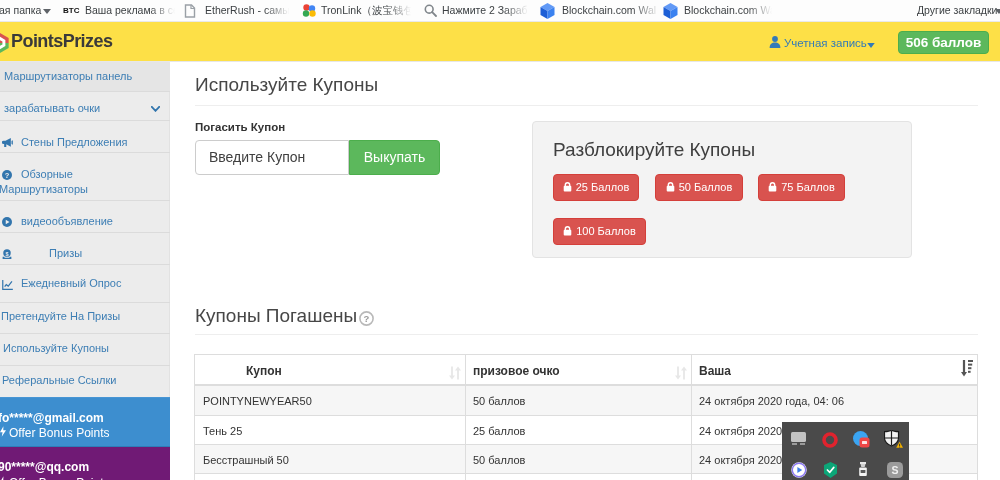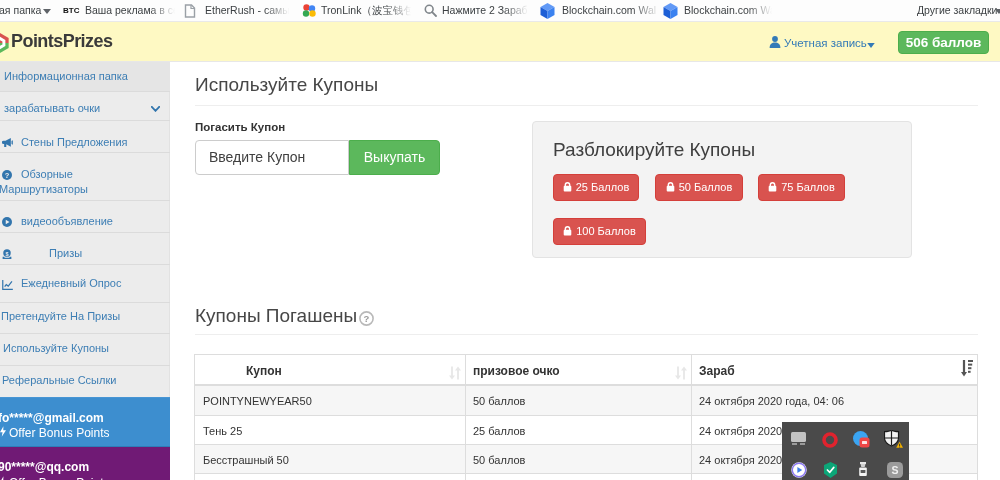--- a/index.html
+++ b/index.html
@@ -10,21 +10,21 @@
 
 
 #bookbar { left:0; top:0; width:1000px; height:22px; background:#fdfdfd;
   border-bottom:1px solid #e9e9e9; }
 .bk { position:absolute; top:0; height:21px; line-height:21px; font-size:10.5px;
   color:#3c4043; white-space:nowrap; }
 .fade { -webkit-mask-image:linear-gradient(to right,#000 70%,transparent 98%);
   mask-image:linear-gradient(to right,#000 70%,transparent 98%); overflow:hidden; }
 
 
-#hdr { left:0; top:22px; width:1000px; height:40px; background:#fef9c3;
+#hdr { left:0; top:22px; width:1000px; height:40px; background:#fde047;
   border-bottom:1px solid #e7e7e7; }
 #logotext { position:absolute; left:11px; top:9px; font-size:18px; font-weight:bold;
   color:#3a3a3a; letter-spacing:-0.55px; }
 #acct { position:absolute; left:784px; top:15px; font-size:11.5px; color:#337ab7; }
 #ptsbtn { position:absolute; left:898px; top:9px; width:91px; height:23px;
   background:#5cb85c; border:1px solid #4cae4c; border-radius:4px; color:#fff;
   font-size:13.5px; font-weight:bold; text-align:center; line-height:21px; }
 
 
 #side { left:0; top:62px; width:170px; height:418px; background:#ececec;
@@ -125,21 +125,21 @@
       </svg>
     <div id="acct">Учетная запись</div>
     <svg style="position:absolute; left:867px; top:21px;" width="8" height="5" viewBox="0 0 9 6">
         <path d="M0 0 L9 0 L4.5 6 Z" fill="#337ab7"></path>
       </svg>
     <div id="ptsbtn">506 баллов</div>
   </div>
 
   <div class="abs" id="side">
     <div class="sitem" style="top:0; height:29px; background:#e5e5e5; border-top:none;">
-      <span style="position:absolute; left:4px; top:8px;">Информационная папка</span>
+      <span style="position:absolute; left:4px; top:8px;">Маршрутизаторы панель</span>
     </div>
     <div class="sitem" style="top:58px; height:32px;">
       <svg class="sicon" style="top:17px; width:11px; height:10px;" viewBox="0 0 16 15">
           <path d="M13 0 L5 4 L2 4 A2.3 2.3 0 0 0 2 9 L3 9 L3 13.5 L6.2 13.5 L6.2 9.5 L13 13 Z M14 4.5 L16 3.5 L16 10 L14 9 Z"></path>
         </svg>
       <span style="position:absolute; left:21px; top:15px;">Стены Предложения</span>
     </div>
     <div class="sitem" style="top:29px; height:29px;">
       <span style="position:absolute; left:4px; top:10px;">зарабатывать очки</span>
       <svg style="position:absolute; left:151px; top:14px;" width="9" height="6" viewBox="0 0 9 6">
@@ -233,21 +233,21 @@
       <circle cx="7.5" cy="7.5" r="6.6" fill="none" stroke="#b9b9b9" stroke-width="1.6"></circle>
       <text x="7.5" y="11" font-size="9.5" font-weight="bold" fill="#9a9a9a" text-anchor="middle" font-family="Liberation Sans">?</text>
     </svg>
   <div class="hr" style="top:334px;"></div>
 
   <div id="tbl">
 
     <div class="trow" style="top:0; height:32px; border:1px solid #ddd; border-bottom:2px solid #ddd; background:#fff;">
       <span class="tcell" style="left:8px; top:9px; font-weight:bold; font-size:12px;padding-left:43px;">Купон</span>
       <span class="tcell" style="left:278px; top:9px; font-weight:bold; font-size:12px;">призовое очко</span>
-      <span class="tcell" style="left:504px; top:9px; font-weight:bold; font-size:12px;">Зараб</span>
+      <span class="tcell" style="left:504px; top:9px; font-weight:bold; font-size:12px;">Ваша</span>
       <svg style="position:absolute; left:254px; top:11px;" width="12" height="14" viewBox="0 0 12 14">
           <g fill="#e7e7e7">
             <rect x="2.1" y="0.5" width="1.8" height="9.5"></rect>
             <path d="M0 9.5 L3 13.5 L6 9.5 Z"></path>
             <rect x="8.1" y="4" width="1.8" height="9.5"></rect>
             <path d="M6 4.5 L9 0.5 L12 4.5 Z"></path>
           </g>
         </svg>
       <svg style="position:absolute; left:480px; top:11px;" width="12" height="14" viewBox="0 0 12 14">
           <g fill="#e7e7e7">

